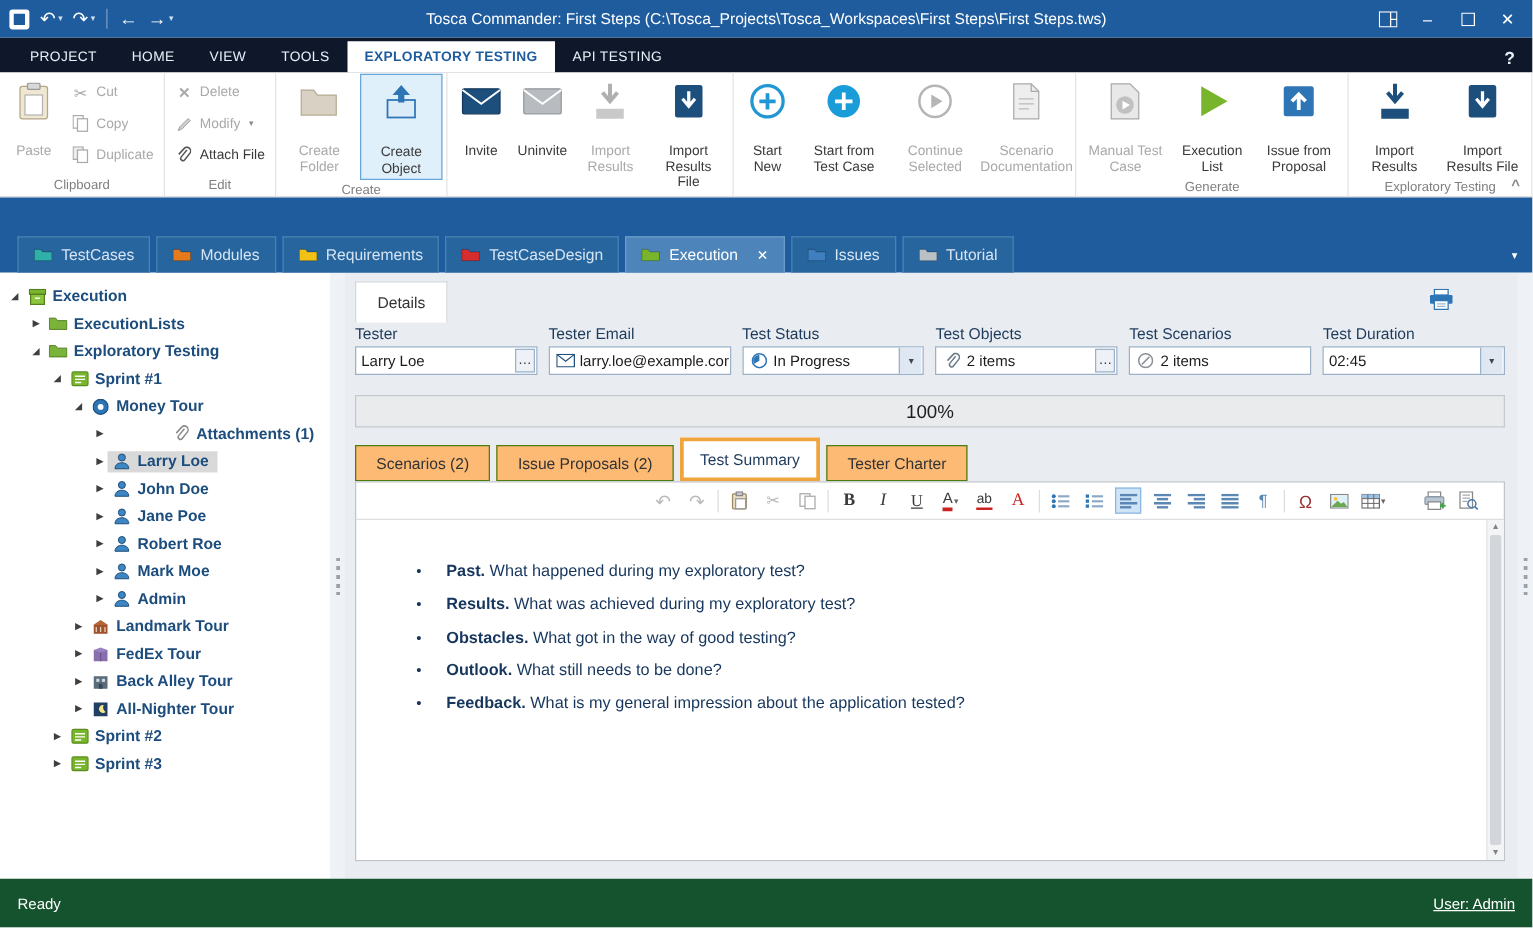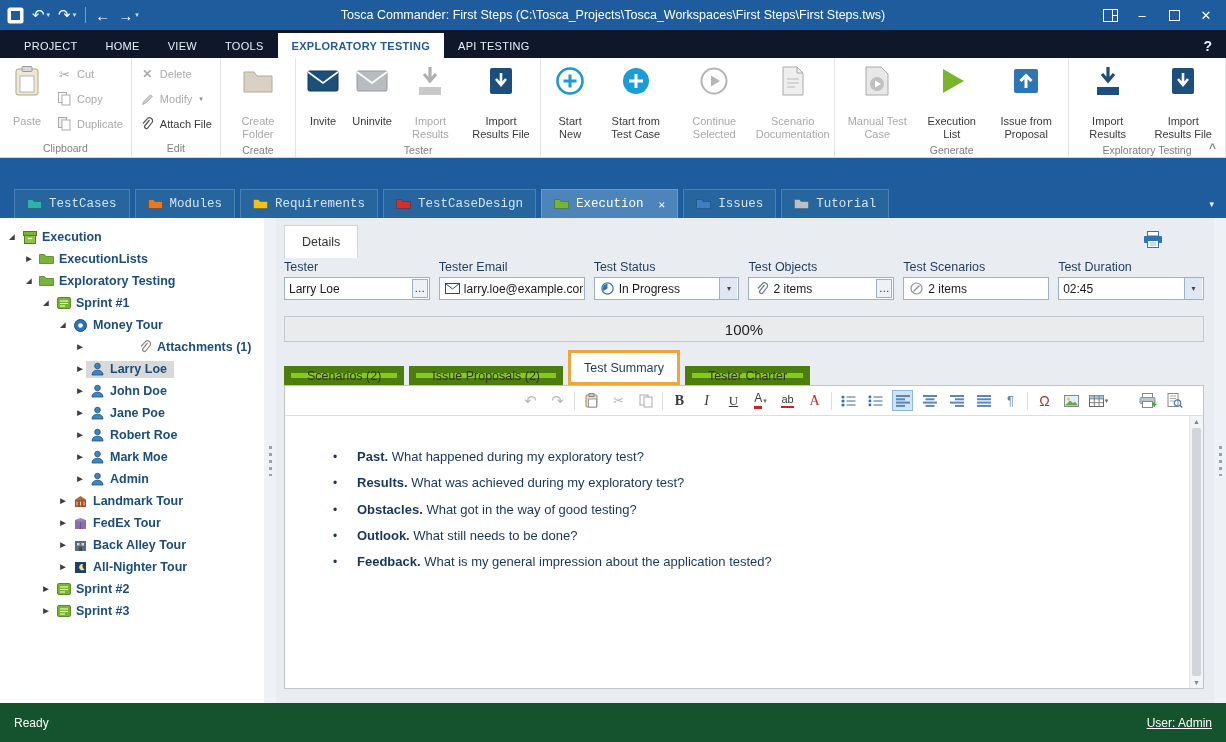--- a/index.html
+++ b/index.html
@@ -36,21 +36,21 @@
 .rbtn-large.highlighted{background:#dff0fb;border:1px solid #66a7dc;}
 .ricon{width:32px;height:32px;display:flex;align-items:center;justify-content:center;}
 .rbtn-small{display:flex;align-items:center;gap:5px;height:24px;font-size:11px;padding:0 5px;color:#3a3a3a;white-space:nowrap;}
 .rbtn-small.disabled{color:#a9a9a9;}
 .sicon{width:15px;height:15px;display:flex;align-items:center;justify-content:center;font-size:12px;}
 .caret{font-size:7px;color:#888;margin-left:2px;}
 .collapse{position:absolute;right:10px;bottom:2px;color:#888;font-size:12px;font-weight:bold;}
 
 
 .docband{height:60px;background:#1e5c9e;display:flex;align-items:flex-end;padding-left:14px;position:relative;flex:none;}
-.dtabs{display:flex;font-family:Liberation Mono, monospace;}
+.dtabs{display:flex;}
 .dtab{height:29px;display:flex;align-items:center;gap:7px;padding:0 12px;background:#27659e;border:1px solid #4a82b2;border-bottom:none;color:#d5e4f2;font-size:12.5px;margin-right:5px;white-space:nowrap;}
 .dtab.active{background:#4d85ba;border-color:#6b9cc8;color:#fff;}
 .dticon{display:flex;align-items:center;}
 .dtclose{margin-left:8px;font-size:11px;color:#fff;}
 .ovf{position:absolute;right:12px;bottom:9px;color:#fff;font-size:9px;}
 
 
 .content{flex:1;display:flex;background:#e9edf2;min-height:0;}
 .tree{width:264px;background:#fff;padding-top:8px;overflow:hidden;flex:none;}
 .titem{height:22px;display:flex;align-items:center;font-size:12.5px;font-weight:600;color:#1c4d7d;white-space:nowrap;}
@@ -70,21 +70,21 @@
 .fields{display:flex;gap:9px;margin-top:2px;flex:none;}
 .field{flex:1;display:flex;flex-direction:column;gap:3px;min-width:0;}
 .flabel{font-size:12.5px;color:#1f3b5c;}
 .fwrap{height:23px;background:#fff;border:1px solid #9ab1c8;display:flex;align-items:center;padding:0 1px 0 4px;font-size:12px;color:#1a1a1a;}
 .ficon{width:17px;display:flex;align-items:center;justify-content:center;margin-right:3px;flex:none;}
 .fval{flex:1;white-space:nowrap;overflow:hidden;}
 .fbtn{width:16px;height:19px;border:1px solid #9ab1c8;background:#eef2f6;font-size:11px;display:flex;align-items:center;justify-content:center;color:#333;flex:none;line-height:1;}
 .fdrop{width:18px;height:21px;background:#dfe8f2;border-left:1px solid #9ab1c8;display:flex;align-items:center;justify-content:center;font-size:8px;color:#444;flex:none;}
 .progress{height:26px;margin-top:16px;background:#e9ebed;border:1px solid #c5c9cd;display:flex;align-items:center;justify-content:center;font-size:15px;color:#1f1f1f;flex:none;}
 .subtabs{display:flex;gap:5px;margin-top:8px;align-items:flex-end;height:35px;flex:none;}
-.stab{height:19px;padding:0 16px;display:flex;align-items:center;background:#84cc16;border:7px solid #4d7c0f;font-size:12.5px;color:#333;white-space:nowrap;}
+.stab{height:29px;padding:0 16px;display:flex;align-items:center;background:#fdba74;border:1px solid #4d7c0f;font-size:12.5px;color:#333;white-space:nowrap;}
 .stab.active{background:#fff;border:3px solid #f0a43c;color:#1f3b5c;height:35px;padding:0 13px;}
 
 
 .editor{flex:1;background:#fff;border:1px solid #c0c4c8;display:flex;flex-direction:column;position:relative;min-height:0;}
 .etoolbar{height:30px;border-bottom:1px solid #dcdfe2;display:flex;align-items:center;padding:0 18px 0 8px;gap:6px;flex:none;}
 .etoolbar .spacer{flex:1;}
 .egap{width:16px;}
 .eicon{width:21px;height:21px;display:flex;align-items:center;justify-content:center;color:#444;}
 .eicon.disabled{color:#b8b8b8;}
 .eicon.active{background:#cfe4f7;border:1px solid #8ab6e0;}
@@ -248,20 +248,29 @@
         <div class="rgroup">
           <div class="rgroup-body">
             <div class="rbtn-large disabled">
               <span class="ricon">
                 <svg width="30" height="26" viewBox="0 0 30 26">
                   <path d="M1 4 h10 l3 4 h15 v16 h-28 z" fill="#d9d2c4" stroke="#b5ab94"></path>
                 </svg>
               </span>
               <span class="lab">Create Folder</span>
             </div>
+            <div class="rbtn-large highlighted">
+              <span class="ricon">
+                <svg width="30" height="30" viewBox="0 0 30 30">
+                  <rect x="4" y="13" width="22" height="14" fill="#dcebf8" stroke="#2e75b6" stroke-width="1.4"></rect>
+                  <path d="M15 1 L22 9 h-4.5 v6 h-5 V9 H8 Z" fill="#2e75b6"></path>
+                </svg>
+              </span>
+              <span class="lab">Create Object</span>
+            </div>
           </div>
           <div class="rgroup-label">Create</div>
         </div>
         <div class="rgroup">
           <div class="rgroup-body">
             <div class="rbtn-large">
               <span class="ricon">
                 <svg width="32" height="22" viewBox="0 0 32 22">
                   <rect x="1" y="1" width="30" height="20" rx="1.5" fill="#1d4f7c" stroke="#13395c"></rect>
                   <path d="M1 2 L16 13 L31 2" fill="none" stroke="#fff" stroke-width="1.6"></path>

